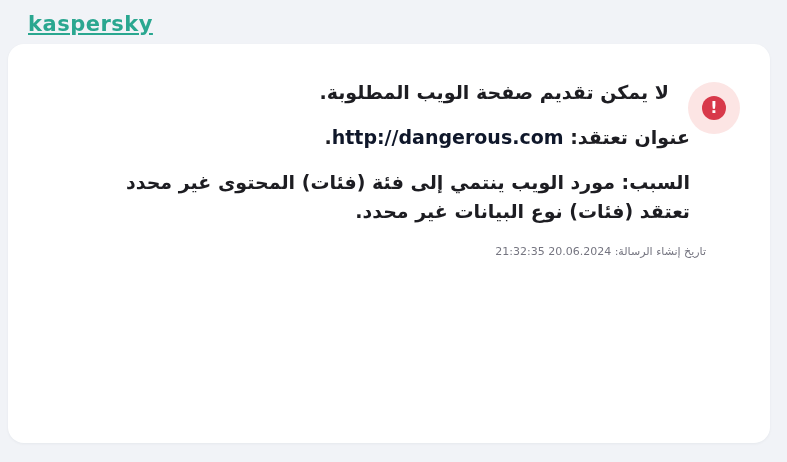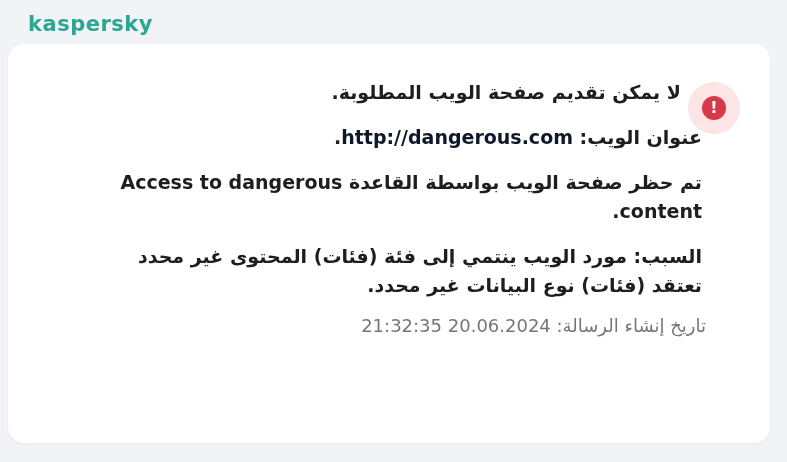--- a/index.html
+++ b/index.html
@@ -13,20 +13,21 @@
   }
   .logo {
     position: absolute;
     top: 12px;
     left: 28px;
     font-size: 21px;
     font-weight: 700;
     letter-spacing: 0.5px;
     color: #2aa790;
     user-select: none;
+    text-decoration: underline;
   }
   .card {
     position: absolute;
     left: 8px;
     top: 44px;
     width: 762px;
     height: 399px;
     background: #ffffff;
     border-radius: 16px;
     box-shadow: 0 1px 3px rgba(20, 30, 60, 0.05);
@@ -35,33 +36,33 @@
   .card-content {
     direction: rtl;
     text-align: right;
     padding: 34px 64px 0 80px;
     color: #1d1d22;
   }
   .msg-line {
     font-size: 19px;
     font-weight: 700;
     line-height: 29px;
-    margin: 0 4px 16px 0;
+    margin: 0 16px 16px 0;
   }
   .msg-title {
     padding-left: 0;
     padding-right: 21px; 
   }
   .link {
     color: #0f172a;
     text-decoration: none;
     cursor: pointer;
   }
   .timestamp {
-    font-size: 18px;
+    font-size: 11px;
     font-weight: 400;
     color: #757580;
     line-height: 20px;
     margin-top: 6px;
   }
   .alert-badge {
     position: absolute;
     top: 38px;
     right: 30px;
     width: 52px;
@@ -92,23 +93,22 @@
 <div class="card">
 
   <div class="alert-badge">
     <div class="inner">!</div>
   </div>
 
   <div class="card-content" lang="ar" dir="rtl">
 
     <p class="msg-line msg-title">لا يمكن تقديم صفحة الويب المطلوبة.</p>
 
-    <p class="msg-line"><span>عنوان الويب: </span><a class="link">http://dangerous.com</a><span>.</span></p>
+    <p class="msg-line"><span>عنوان تعتقد: </span><a class="link">http://dangerous.com</a><span>.</span></p>
 
-    <p class="msg-line">تم حظر صفحة الويب بواسطة القاعدة Access to dangerous content.</p>
 
     <p class="msg-line">السبب: مورد الويب ينتمي إلى فئة (فئات) المحتوى غير محدد تعتقد (فئات) نوع البيانات غير محدد.</p>
 
 
     <div class="timestamp">تاريخ إنشاء الرسالة: 20.06.2024 21:32:35</div>
 
   </div>
 </div>
 
 </body></html>

